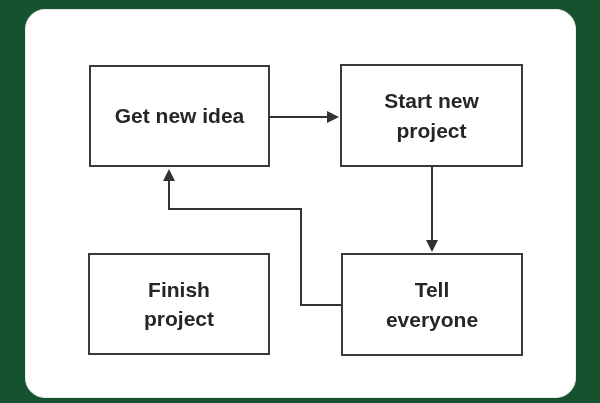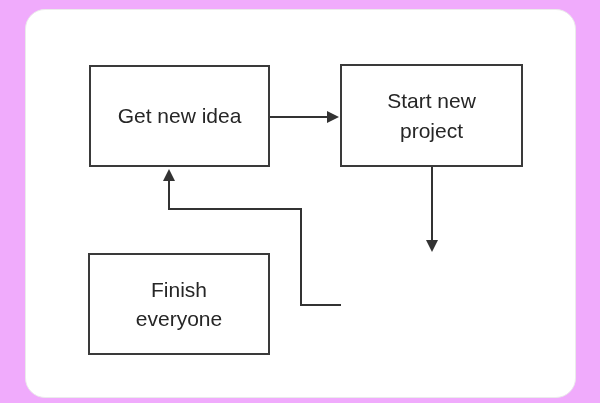--- a/index.html
+++ b/index.html
@@ -7,22 +7,23 @@
     padding: 0;
     width: 600px;
     height: 403px;
     background: #fcfcfc;
     font-family: "Liberation Sans", sans-serif;
   }
   .page {
     position: relative;
     width: 600px;
     height: 403px;
-    background: #f0abfc;
+    background: #14532d;
     overflow: hidden;
+    font-weight: bold;
   }
   .card {
     position: absolute;
     left: 25px;
     top: 9px;
     width: 551px;
     height: 389px;
     background: #ffffff;
     border: 1px solid #ebebeb;
     border-radius: 20px;
@@ -77,17 +78,21 @@
     <span>Get new idea</span>
   </div>
 
   <div class="node node-start-new-project">
     <span>Start new
 project</span>
   </div>
 
   <div class="node node-finish-project">
     <span>Finish
+project</span>
+  </div>
+
+  <div class="node node-tell-everyone">
+    <span>Tell
 everyone</span>
   </div>
-
 
 </div>
 
 </body></html>

